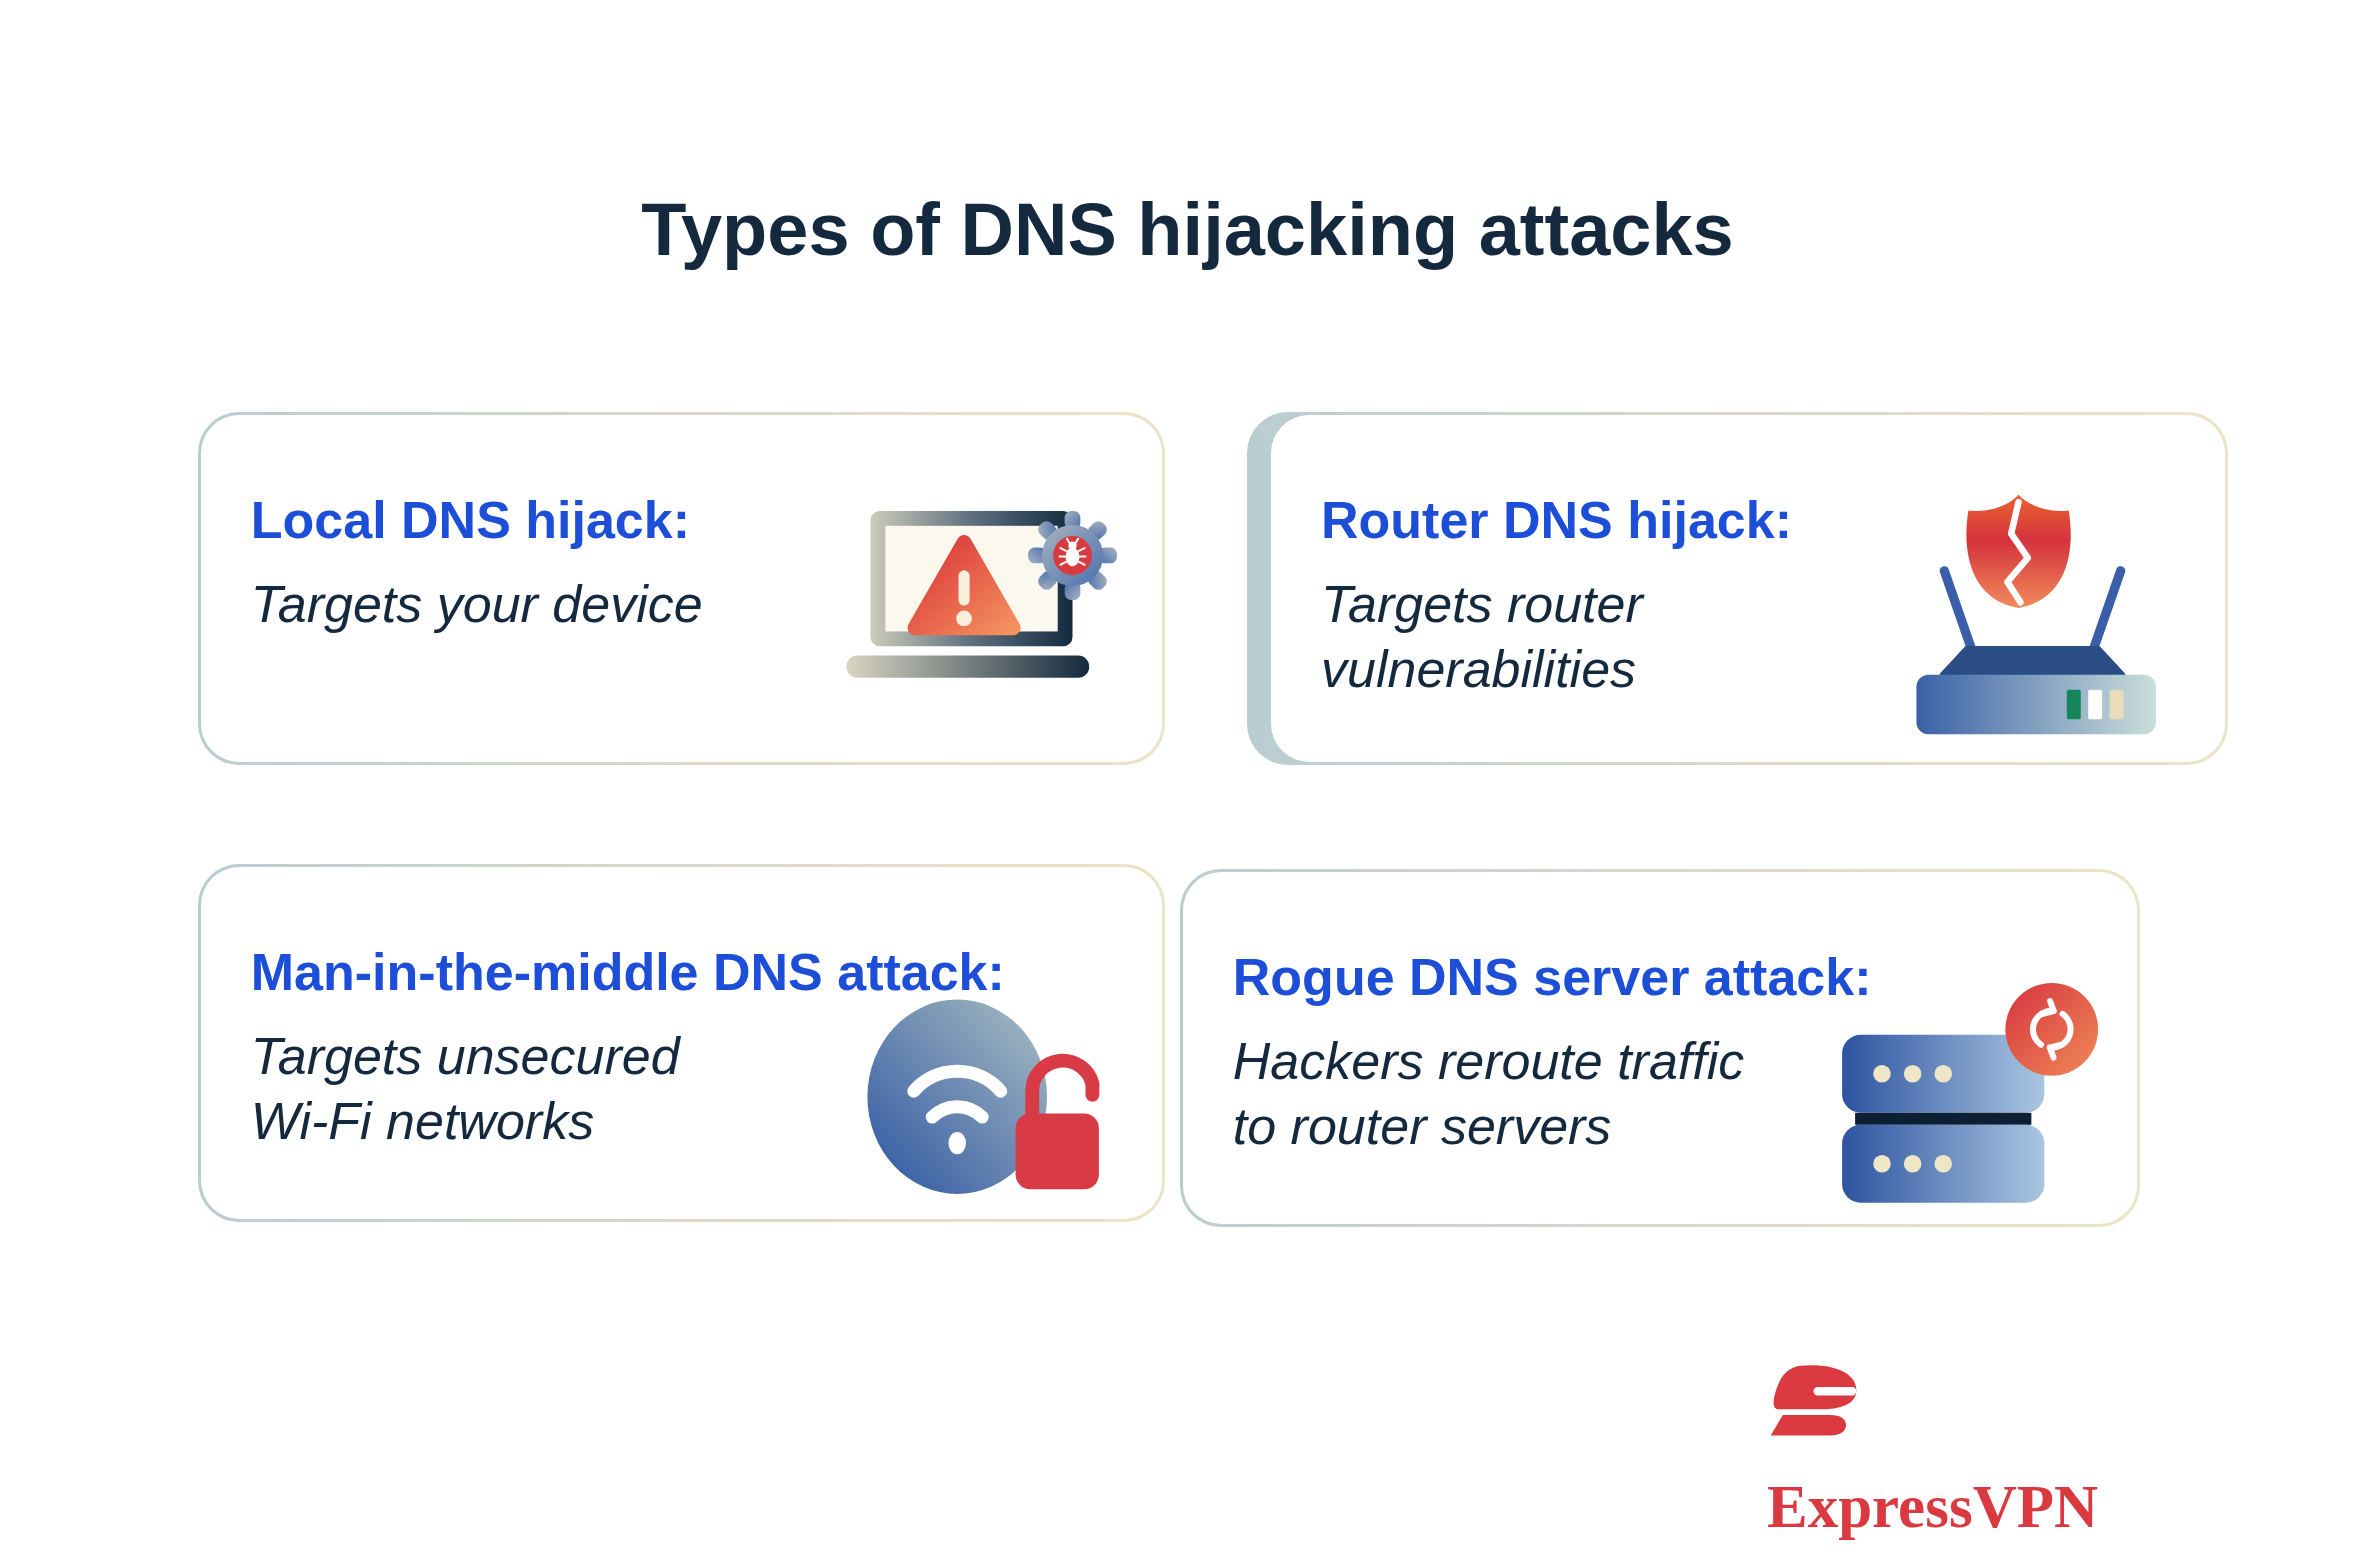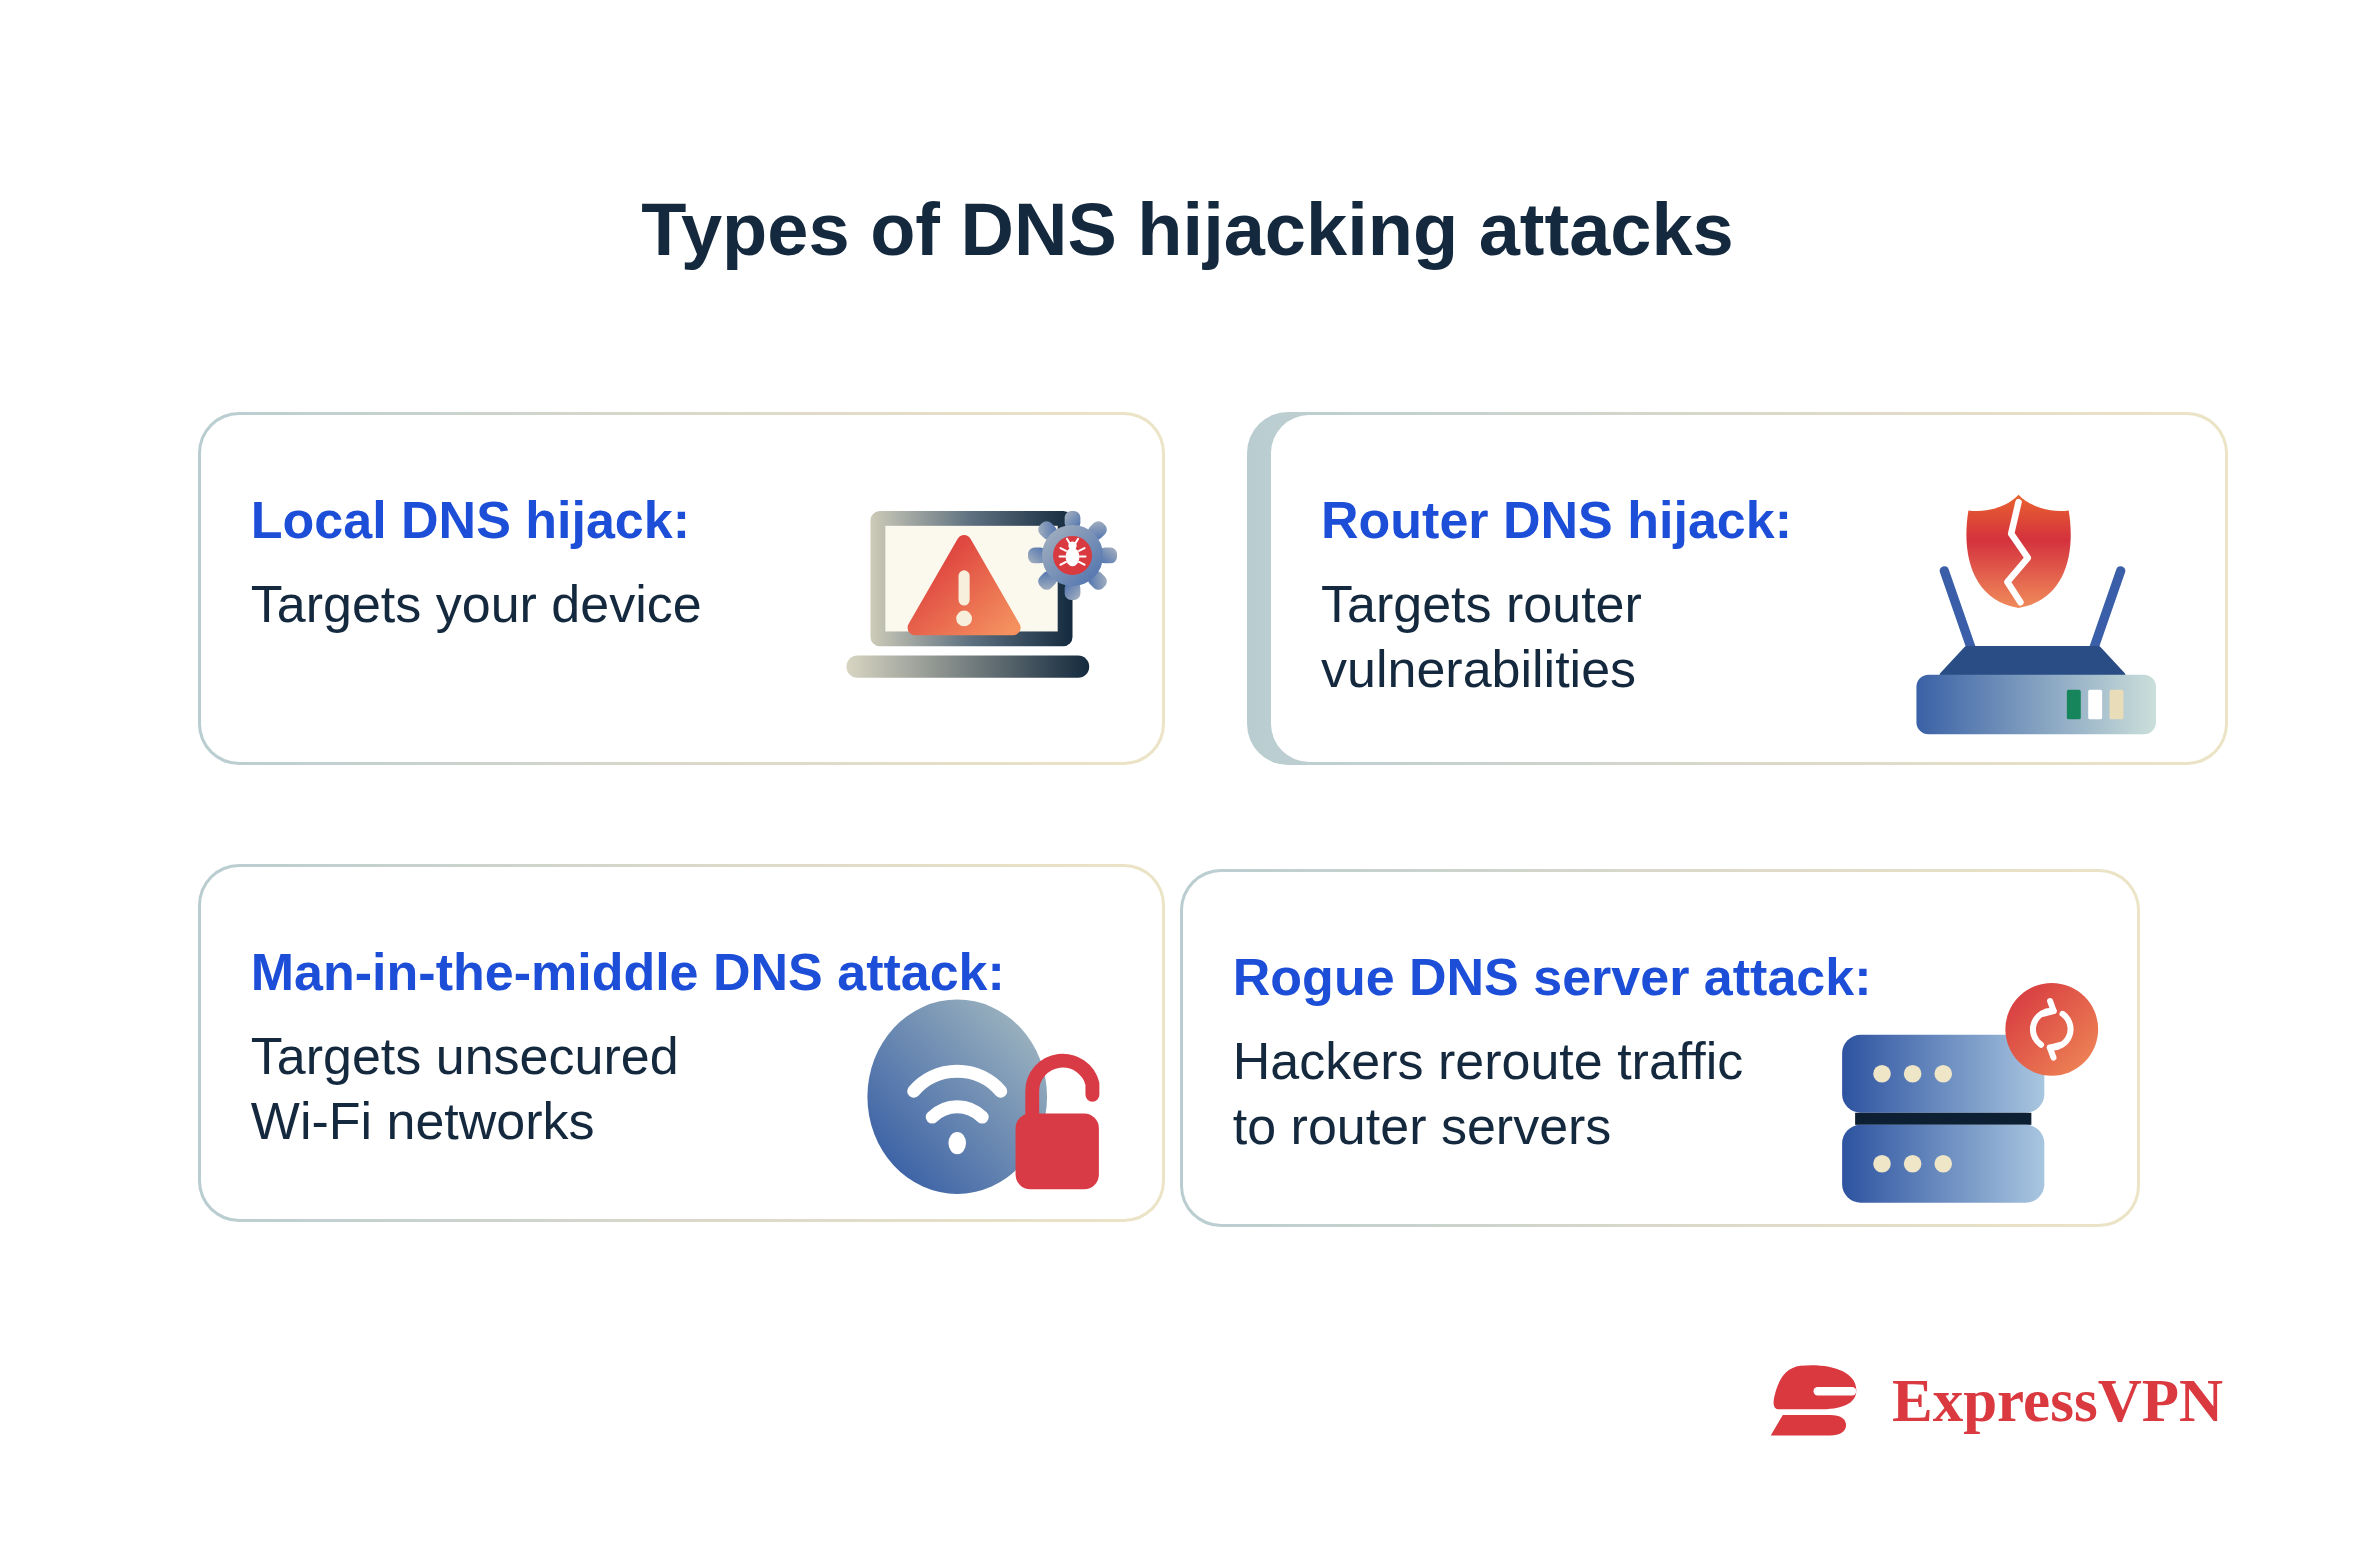--- a/index.html
+++ b/index.html
@@ -6,31 +6,31 @@
   #page{position:relative;width:2375px;height:1556px;background:#ffffff;overflow:hidden;
         font-family:"Liberation Sans",sans-serif;}
   #page-title{position:absolute;left:0;top:137px;width:2375px;text-align:center;
         font-size:74px;font-weight:700;color:#14293e;letter-spacing:0px;}
   .card{position:absolute;border-radius:41px;padding:2.8px;
         background:linear-gradient(90deg,#b9cdd1 0%,#ddd9c9 55%,#ece4c6 100%);}
   .card-inner{position:relative;width:100%;height:100%;box-sizing:border-box;
         background:#ffffff;border-radius:38px;padding:74px 50px 0 50px;overflow:hidden;}
   .card-heading{margin:0;font-size:52px;line-height:63px;font-weight:700;color:#1d4ed8;}
   .card-body{margin:20.4px 0 0 0;font-size:52px;line-height:65px;font-weight:400;
-        color:#14293e;white-space:pre-line;max-width:705px;}
+        color:#14293e;white-space:pre-line;max-width:705px;font-style:italic;}
   .card-icon{position:absolute;}
   #card-0{left:198px;top:412px;width:961px;height:347px;}
   #card-1{left:1247px;top:412px;width:954px;height:347px;padding-left:24px;}
   #card-2{left:198px;top:855px;width:961px;height:352px;margin-top:9px;}
   #card-3{left:1180px;top:855px;width:954px;height:352px;margin-top:14px;}
   #icon-laptop{right:45px;top:83px;}
   #icon-router{right:56px;top:74px;}
   #icon-wifi{right:52px;top:126px;}
   #icon-server{right:37px;top:109px;}
-  #footer{position:absolute;left:1767px;top:1360px;display:flex;gap:32px;}
+  #footer{position:absolute;left:1767px;top:1360px;display:flex;gap:24px;flex-direction:column;}
   #brand-text{font-family:"Liberation Serif",serif;font-weight:700;font-size:61px;
         color:#da3940;line-height:82px;}
 </style>
 </head>
 <body>
 
 <div id="page">
 
   <h1 id="page-title">Types of DNS hijacking attacks</h1>
 

